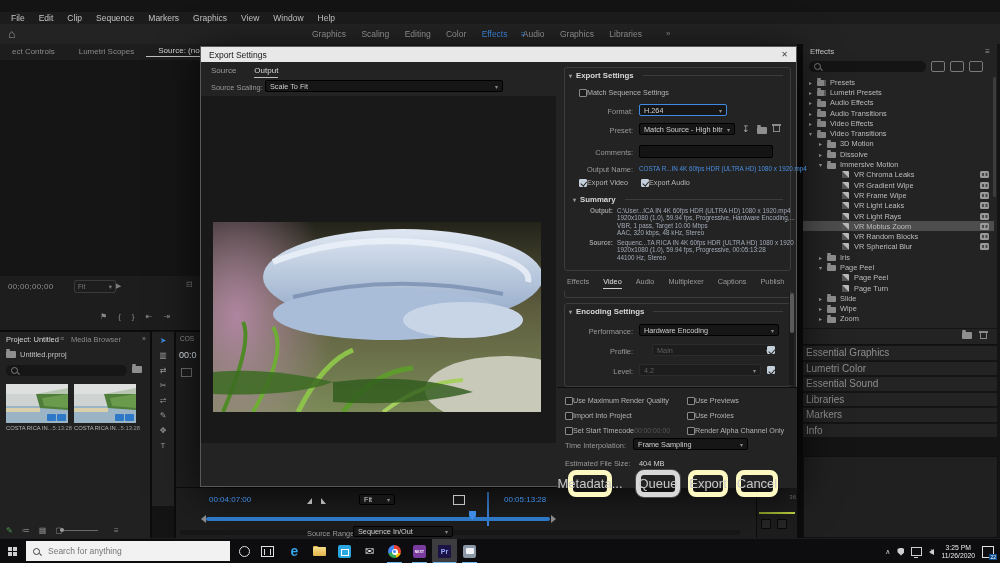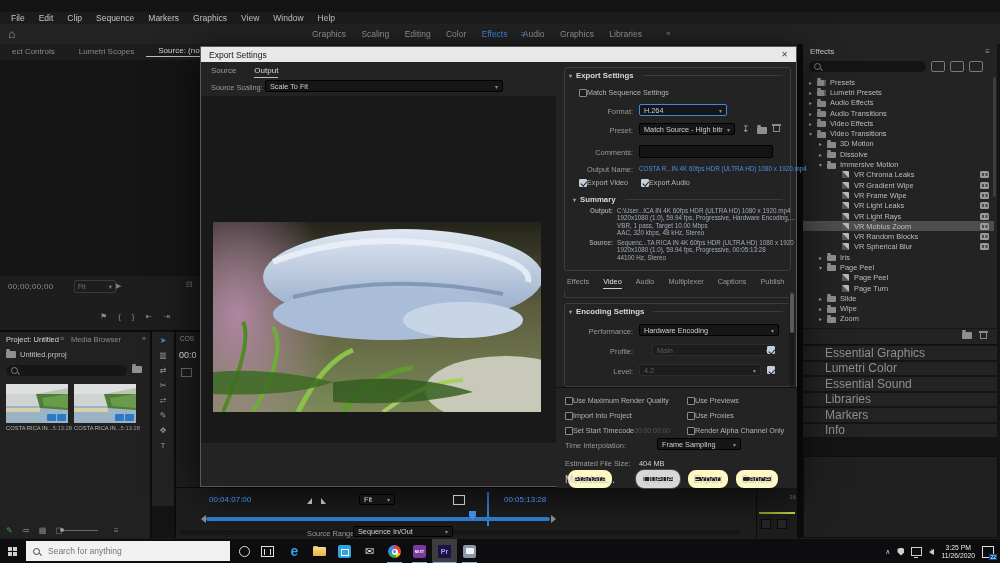--- a/index.html
+++ b/index.html
@@ -103,21 +103,21 @@
   .fx-label{white-space:nowrap;}
   .fx-badge{display:none;}
   .has-badge .fx-badge{display:block;width:9px;height:7px;background:#9a9a9a;border-radius:1.5px;margin-left:auto;margin-right:5px;position:relative;}
   .has-badge .fx-badge::after{content:"";position:absolute;left:2px;top:2px;width:2px;height:3px;background:#4a4a4a;box-shadow:3.5px 0 0 #4a4a4a;}
   #fx-scrollbar{position:absolute;right:1px;top:33px;width:3px;height:120px;background:#3d3d3d;border-radius:2px;}
   #fx-footer{position:absolute;left:0;bottom:3px;width:194px;height:13px;border-top:1px solid #161616;display:flex;justify-content:flex-end;align-items:center;gap:8px;padding-right:10px;box-sizing:border-box;}
   .trash{width:7px;height:8px;position:relative;}
   .trash::before{content:"";position:absolute;left:0;top:2px;width:7px;height:6px;border:1px solid #8a8a8a;border-top:none;box-sizing:border-box;}
   .trash::after{content:"";position:absolute;left:-1px;top:0;width:9px;height:1.5px;background:#8a8a8a;}
   #side-panels{position:absolute;left:803px;top:346px;width:194px;display:flex;flex-direction:column;gap:2px;}
-  .side-hdr{height:13.5px;background:#232323;font-size:12px;color:#8f8f8f;display:flex;align-items:center;padding-left:22px;}
+  .side-hdr{height:13.5px;background:#232323;font-size:10px;color:#8f8f8f;display:flex;align-items:center;padding-left:3px;}
   #side-empty{position:absolute;left:803px;top:456px;width:193px;height:80px;background:#202020;border:1px solid #101010;}
   
   .vdiv{position:absolute;background:#0c0c0c;}
   
   #dialog{position:absolute;left:200px;top:46px;width:597px;height:441px;background:#232323;border:1px solid #585858;
           box-shadow:0 8px 40px rgba(0,0,0,.75);z-index:10;box-sizing:border-box;}
   #dlg-title{position:absolute;left:0;top:0;width:100%;height:15px;background:#e8e8e8;display:flex;align-items:center;justify-content:space-between;padding:0 8px;box-sizing:border-box;}
   #dlg-title-text{font-size:8.5px;color:#1a1a1a;}
   #dlg-close{font-size:8px;color:#444;}
   .dtab{font-size:8px;color:#9a9a9a;margin-right:18px;padding-bottom:2px;}
@@ -157,21 +157,21 @@
   .link{font-size:6.3px;color:#4a8fe0;white-space:nowrap;}
   .sum-lbl{position:absolute;font-size:6.4px;color:#9a9a9a;font-weight:bold;width:50px;text-align:right;}
   .sum-lines{position:absolute;font-size:6.3px;line-height:7.4px;color:#a3aab8;}
   .sum-line{white-space:nowrap;}
   .stab{font-size:7.3px;color:#9a9a9a;margin-right:14px;padding-bottom:2px;}
   .stab.active{color:#e0e0e0;border-bottom:1px solid #cfcfcf;}
   #dlg-bottom{position:absolute;left:356px;top:340px;width:240px;height:100px;background:#232323;border-top:1px solid #0e0e0e;}
   #opt-grid{position:absolute;left:8px;top:5px;display:grid;grid-template-columns:122px auto;grid-auto-rows:15px;column-gap:0;}
   .opt{display:flex;align-items:center;}
   .sfx{font-size:6.8px;color:#555;}
-  .btn{border:7px solid #fef9c3;border-radius:8px;background:transparent;color:#c8c8c8;font-size:10px;height:18px;
+  .btn{border:5px solid #fef9c3;border-radius:8px;background:transparent;color:#c8c8c8;font-size:13px;height:27px;
        display:flex;align-items:center;justify-content:center;position:absolute;padding:0 6px;box-sizing:border-box;}
   .btn.focused{border-color:#d8d8d8;box-shadow:0 0 0 1px #4a4a4a;}
   #dlg-scroll{position:absolute;left:588px;top:246px;width:5px;height:92px;background:#1a1a1a;}
   #dlg-scroll-thumb{position:absolute;left:0.5px;top:0;width:4px;height:40px;background:#5a5a5a;border-radius:2px;}
   
   #taskbar{position:absolute;left:0;top:538px;width:1000px;height:25px;background:#0d0d0f;z-index:20;border-top:1px solid #1d1d1f;}
   #start{position:absolute;left:8px;top:8px;width:9px;height:9px;display:grid;grid-template-columns:4px 4px;grid-template-rows:4px 4px;gap:1px;}
   #start span{background:#cfcfcf;}
   #tb-search{position:absolute;left:26px;top:2px;width:204px;height:20px;background:#f2f2f2;display:flex;align-items:center;padding-left:7px;box-sizing:border-box;gap:6px;}
   #tb-search .mag{border-color:#444;}
@@ -779,21 +779,21 @@
             <span class="sfx">00:00:00:00</span>
           </label>
 
           <label class="opt" data-name="option-checkbox">
             <span class="cb"></span>
             <span class="cbl">Render Alpha Channel Only</span>
             <span class="sfx"></span>
           </label>
         </div>
       <span class="lbl" style="position:absolute;left:8px;top:53px;" data-name="time-interpolation-label">Time Interpolation:</span>
-      <span class="dd" style="position:absolute;left:76px;top:50px;width:84px;margin-left:24px;" data-name="time-interpolation-select">
+      <span class="dd" style="position:absolute;left:76px;top:50px;width:115px;" data-name="time-interpolation-select">
           <span>Frame Sampling</span>
         </span>
       <span class="lbl" style="position:absolute;left:8px;top:71px;" data-name="file-size-label">Estimated File Size:</span>
       <span style="position:absolute;left:82px;top:71px;font-size:7.4px;color:#d0d0d0;" data-name="file-size-value">404 MB</span>
     </div>
     <button class="btn" style="left:367px;top:423px;width:44px;" data-name="metadata-button">Metadata...</button>
     <button class="btn focused" style="left:435px;top:423px;width:44px;" data-name="queue-button">Queue</button>
     <button class="btn" style="left:487px;top:423px;width:40px;" data-name="export-button">Export</button>
     <button class="btn" style="left:535px;top:423px;width:42px;" data-name="cancel-button">Cancel</button>
   </div>

